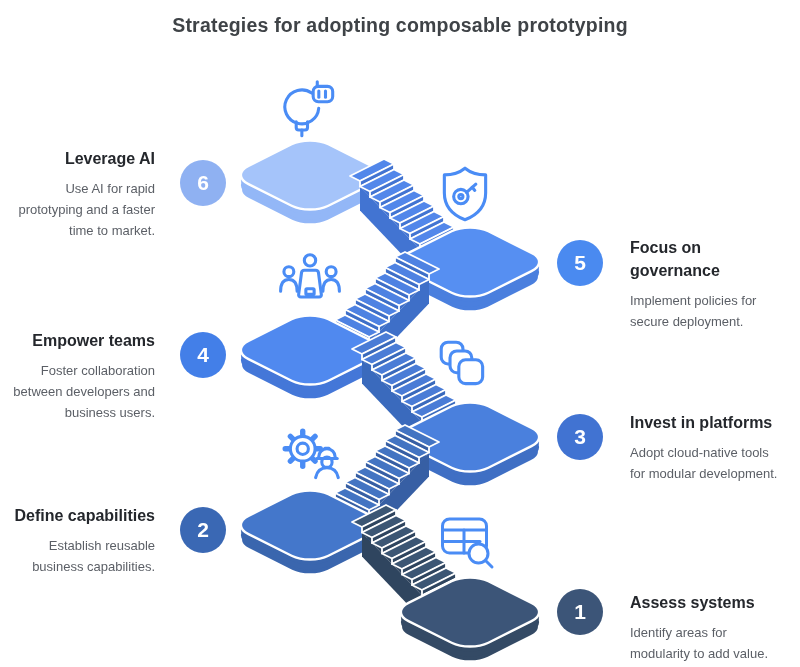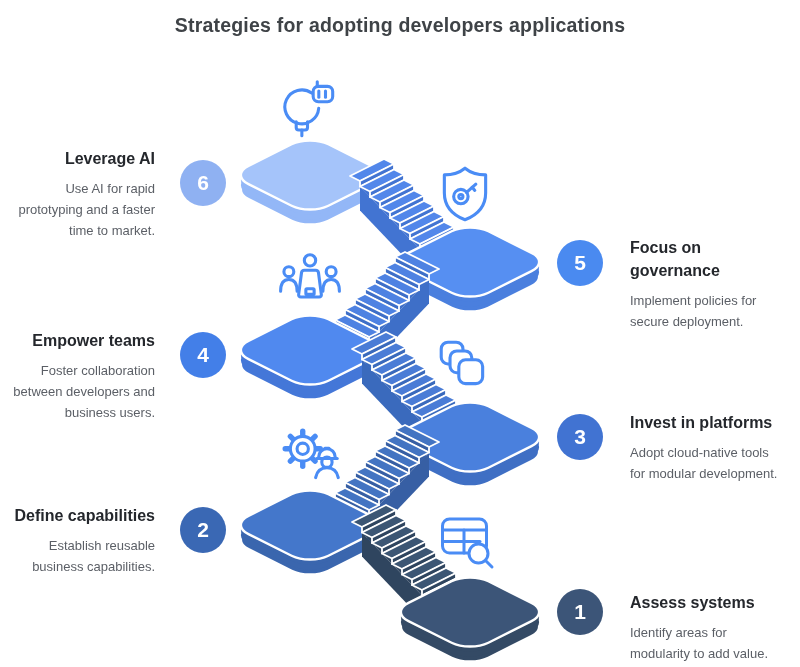--- a/index.html
+++ b/index.html
@@ -23,21 +23,21 @@
   .step.right{left:630px;width:190px;text-align:left;}
   .badge{position:absolute;z-index:3;width:46px;height:46px;border-radius:50%;
       color:#fff;font-weight:700;font-size:21px;
       display:flex;align-items:center;justify-content:center;}
 </style>
 </head>
 <body>
 
 <div class="canvas">
 
-  <div class="title">Strategies for adopting developers applications</div>
+  <div class="title">Strategies for adopting composable prototyping</div>
 
   <svg id="stairs-svg" width="800" height="667" viewBox="0 0 800 667">
       <rect x="-56.5" y="-56.5" width="113" height="113" rx="26" fill="#93b7f7" transform="translate(310 190) scale(1 0.5) rotate(45)" stroke="#fff" stroke-width="2.4" vector-effect="non-scaling-stroke"></rect>
       <rect x="-56.5" y="-56.5" width="113" height="113" rx="26" fill="#93b7f7" transform="translate(310 185) scale(1 0.5) rotate(45)"></rect>
       <rect x="-56.5" y="-56.5" width="113" height="113" rx="26" fill="#93b7f7" transform="translate(310 180) scale(1 0.5) rotate(45)"></rect>
       <rect x="-56.5" y="-56.5" width="113" height="113" rx="26" fill="#a5c4fa" transform="translate(310 175) scale(1 0.5) rotate(45)" stroke="#fff" stroke-width="2.4" vector-effect="non-scaling-stroke"></rect>
       <polygon points="360,186.5 430,260 430,284 360,210.5" fill="#4274d2"></polygon>
       <polygon points="394,169.5 464,243 464,267 394,193.5" fill="#4274d2"></polygon>
       <polygon points="360,186.5 430,260 464,243 394,169.5" fill="#4274d2"></polygon>
       <polygon points="430,260 464,243 464,267 430,284" fill="#4274d2"></polygon>

